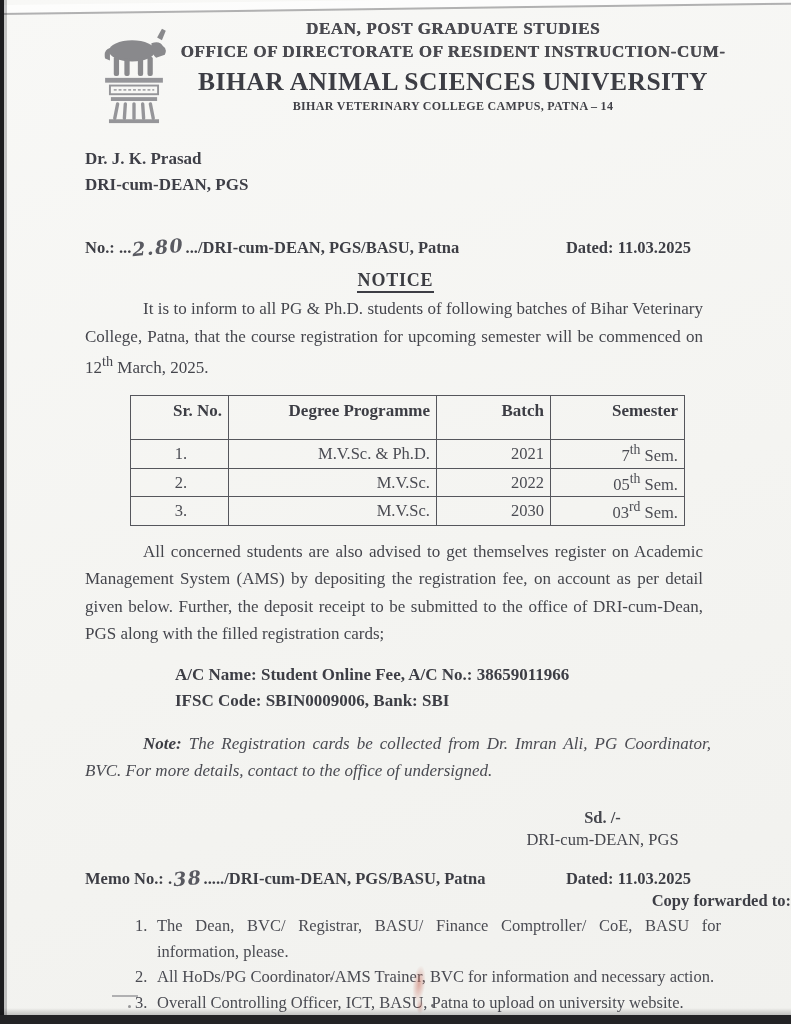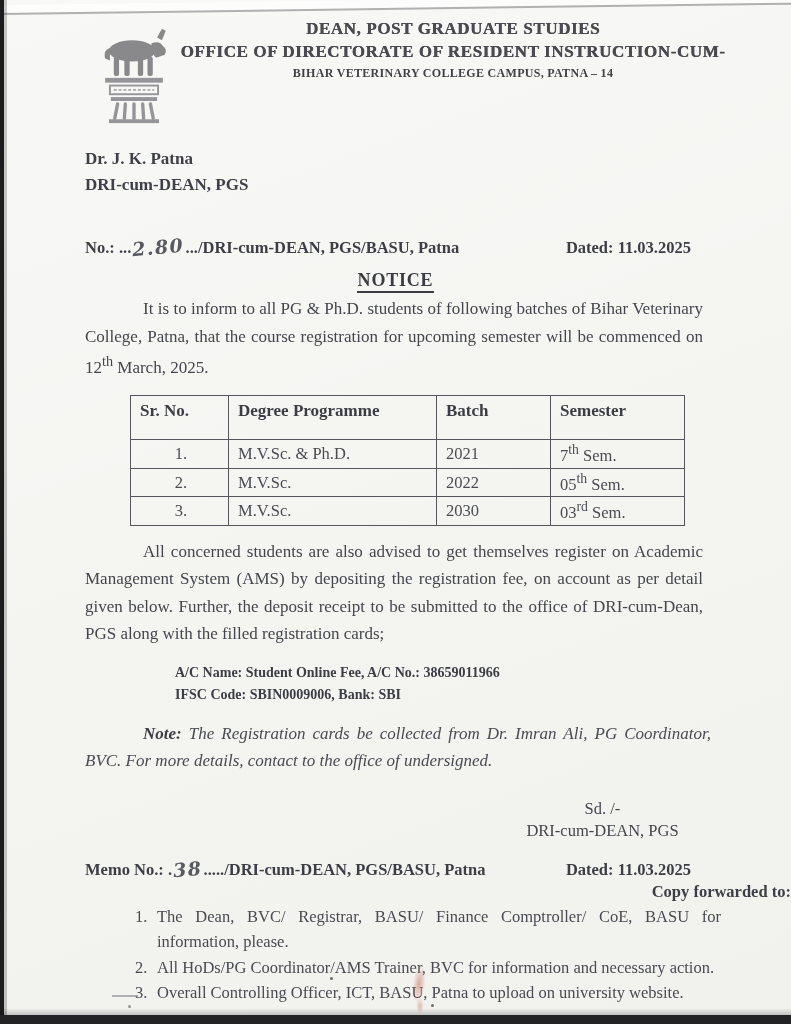--- a/index.html
+++ b/index.html
@@ -44,35 +44,35 @@
     font-size:19px;color:#595a61;transform:rotate(-5deg);letter-spacing:1.5px;position:relative;top:1px;padding:0 1px;}
 
   .notice-head{ text-align:center;margin-top:12px;font-weight:bold;font-size:18px;letter-spacing:.8px;}
   .notice-head span{border-bottom:2px solid #3d3e45;padding:0 1px 1px;}
 
   .para{margin:4px 88px 0 85px;font-size:17px;line-height:1.62;text-align:justify;
     text-indent:58px;color:#45464d;}
 
   
   .reg-table{border-collapse:collapse;margin:14px 0 0 130px;font-size:16.5px;color:#4b4c53;}
-  .reg-table th,.reg-table td{border:1.7px solid #55565c;padding:2px 6px 2px 9px;text-align:left;}
+  .reg-table th,.reg-table td{border:1.7px solid #55565c;padding:2px 6px 2px 9px;text-align:right;}
   .reg-table th{font-weight:bold;color:#3c3d44;height:36px;vertical-align:top;padding-top:5px;font-size:17px;}
   .reg-table td{height:23px;}
   .col-sr{width:82px;} .col-prog{width:192px;margin-left:19px;} .col-batch{width:98px;} .col-sem{width:118px;}
   .reg-table td.cell-sr{text-align:center;}
 
   
-  .account{margin:14px 0 0 175px;font-weight:bold;font-size:14px;line-height:1.55;color:#3d3e45;}
+  .account{margin:14px 0 0 175px;font-weight:bold;font-size:17px;line-height:1.55;color:#3d3e45;}
 
   .note-para{margin:15px 80px 0 85px;font-size:17px;line-height:1.6;text-align:justify;text-indent:58px;color:#4a4b52;font-style:italic;}
   .note-para b{color:#3c3d44;}
 
   
   .sd-block{width:185px;margin:10px 96px 0 auto;text-align:center;font-size:16.5px;color:#45464d;}
-  .sd-line{font-weight:normal;margin-top:24px;}
+  .sd-line{font-weight:bold;margin-top:24px;}
   .sd-desig{margin-top:2px;}
 
   
   .memo-line{margin-top:16px;}
   .copy-label{margin:2px 0 0 85px;font-weight:bold;font-size:16.5px;color:#3d3e45;text-align:right;}
   .copy-list{margin:2px 70px 0 135px;font-size:16.5px;color:#4a4b52;}
   .copy-item{display:flex;line-height:1.55;}
   .copy-item .num{width:22px;flex:none;}
   .copy-item .txt{flex:1;text-align:justify;}
 
@@ -108,26 +108,27 @@
         <line x1="31" y1="85" x2="30" y2="100"></line>
         <line x1="40" y1="85" x2="40" y2="100"></line>
         <line x1="49" y1="85" x2="50" y2="100"></line>
         <line x1="57" y1="85" x2="60" y2="100"></line>
       </g>
       <rect x="14" y="101" width="52" height="4" fill="#85858a"></rect>
     </svg>
     <div class="head-text">
       <div class="office-line">DEAN, POST GRADUATE STUDIES</div>
       <div class="office-line">OFFICE OF DIRECTORATE OF RESIDENT INSTRUCTION-CUM-</div>
+      <div class="uni-name">BIHAR ANIMAL SCIENCES UNIVERSITY</div>
       <div class="campus-line">BIHAR VETERINARY COLLEGE CAMPUS, PATNA – 14</div>
     </div>
   </div>
 
   <div class="officer">
-    <div>Dr. J. K. Patna</div>
+    <div>Dr. J. K. Prasad</div>
     <div>DRI-cum-DEAN, PGS</div>
   </div>
 
   <div class="refline">
     <div>
       <span>No.: ...</span><span class="handwrit">2.80</span><span>.../DRI-cum-DEAN, PGS/BASU, Patna</span>
     </div>
     <div>Dated: 11.03.2025</div>
   </div>
 

